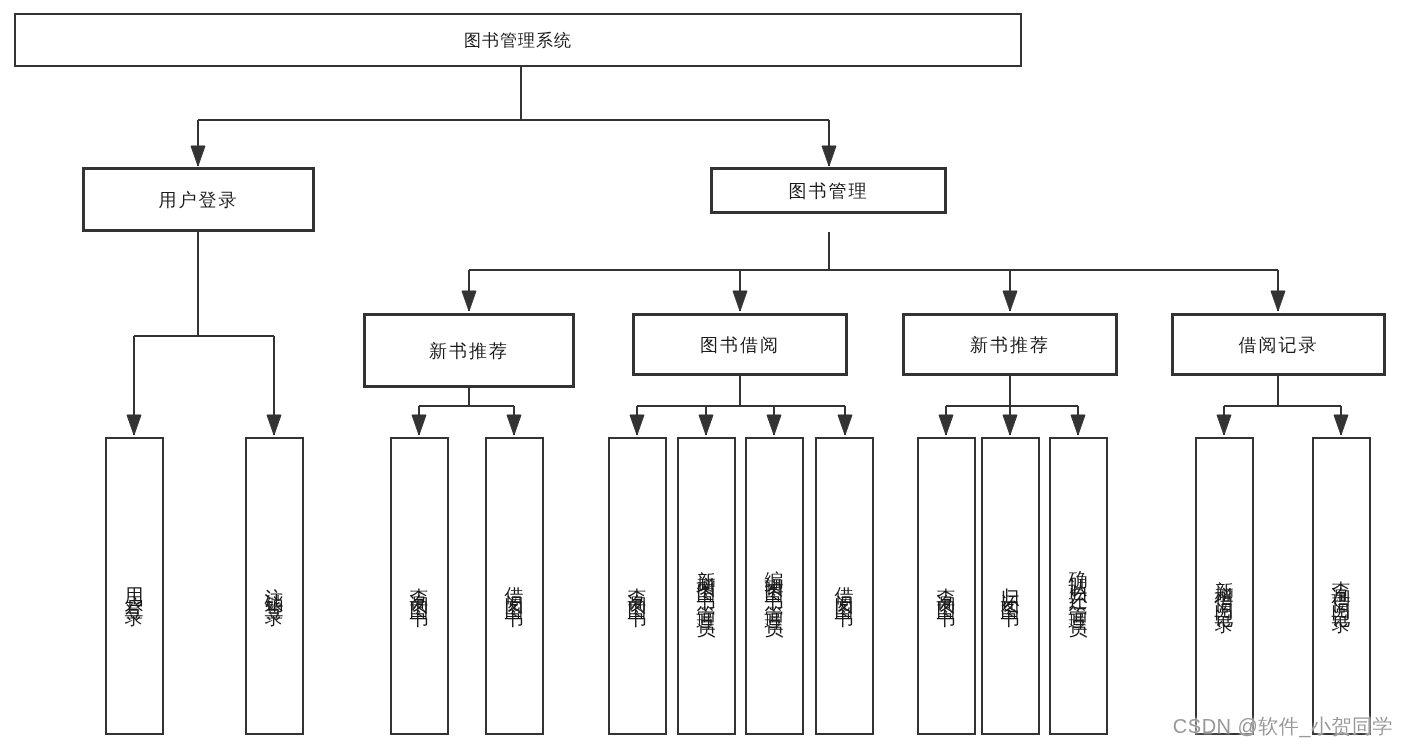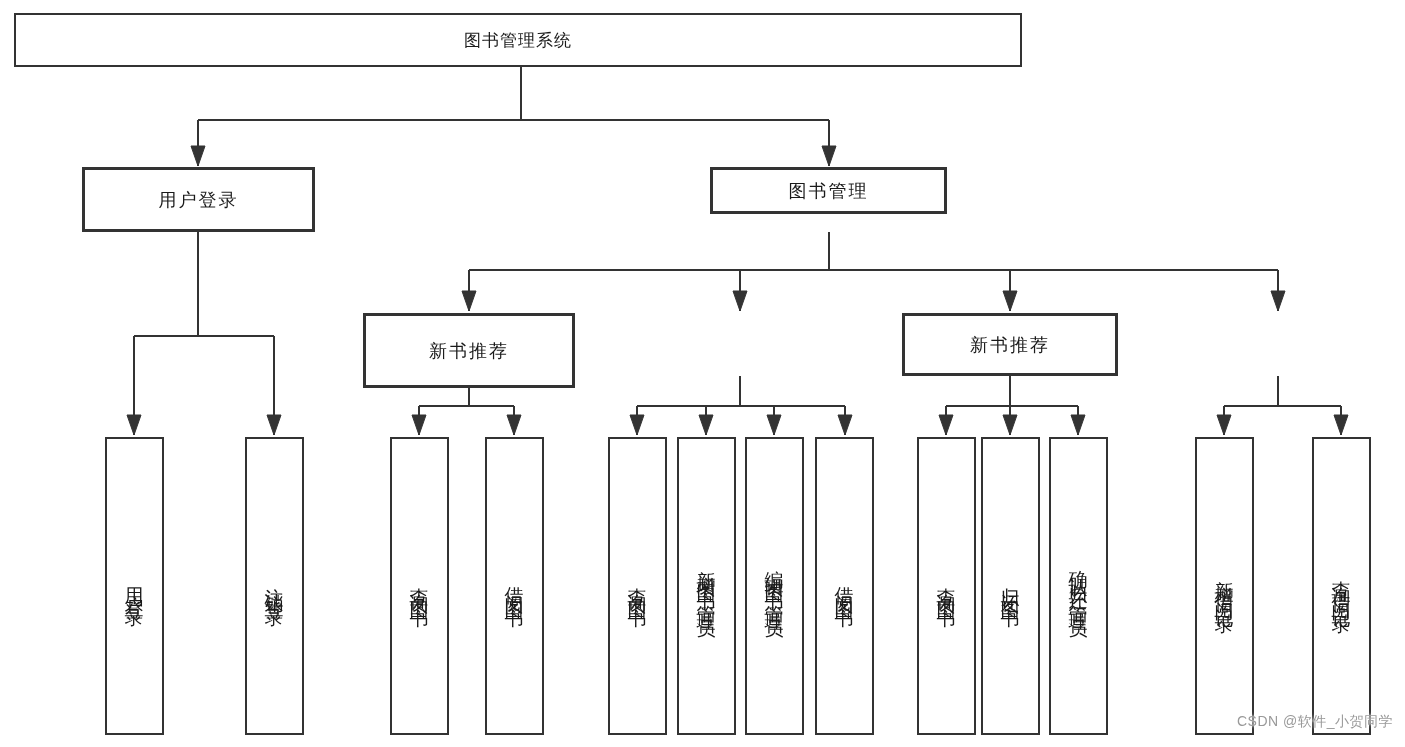--- a/index.html
+++ b/index.html
@@ -13,21 +13,21 @@
   }
   .box.bold{border-width:3px;}
   .box.h{font-size:18px;letter-spacing:2px;}
   .box.root{font-size:17px;letter-spacing:1px;}
   .box.v{
     writing-mode:vertical-rl;text-orientation:mixed;
     font-size:19px;letter-spacing:7px;line-height:1;
   }
   #watermark{
     position:absolute;top:713px;right:12px;
-    font-size:14px;color:#999999;letter-spacing:0.5px;
+    font-size:20px;color:#999999;letter-spacing:0.5px;
     text-shadow:0 0 2px #ffffff,0 0 4px #ffffff;
     white-space:nowrap;
   }
 </style>
 </head>
 <body>
 
 <div id="canvas">
 
   <svg class="lines" width="1405" height="747" viewBox="0 0 1405 747">
@@ -87,21 +87,23 @@
       </g>
     </g>
   </svg>
 
   <div class="box h root" style="left:14px;top:13px;width:1008px;height:54px">图书管理系统</div>
 
   <div class="box h bold" style="left:82px;top:167px;width:233px;height:65px">用户登录</div>
   <div class="box h bold" style="left:710px;top:167px;width:237px;height:47px">图书管理</div>
 
   <div class="box h bold" style="left:363px;top:313px;width:212px;height:75px">新书推荐</div>
+  <div class="box h bold" style="left:632px;top:313px;width:216px;height:63px">图书借阅</div>
   <div class="box h bold" style="left:902px;top:313px;width:216px;height:63px">新书推荐</div>
+  <div class="box h bold" style="left:1171px;top:313px;width:215px;height:63px">借阅记录</div>
 
   <div class="box v" style="left:105px;top:437px;width:59px;height:298px">用户登录</div>
   <div class="box v" style="left:245px;top:437px;width:59px;height:298px">注销登录</div>
 
   <div class="box v" style="left:390px;top:437px;width:59px;height:298px">查询图书</div>
   <div class="box v" style="left:485px;top:437px;width:59px;height:298px">借阅图书</div>
 
   <div class="box v" style="left:608px;top:437px;width:59px;height:298px">查询图书</div>
   <div class="box v" style="left:677px;top:437px;width:59px;height:298px">新增图书（管理员）</div>
   <div class="box v" style="left:745px;top:437px;width:59px;height:298px">编辑图书（管理员）</div>

